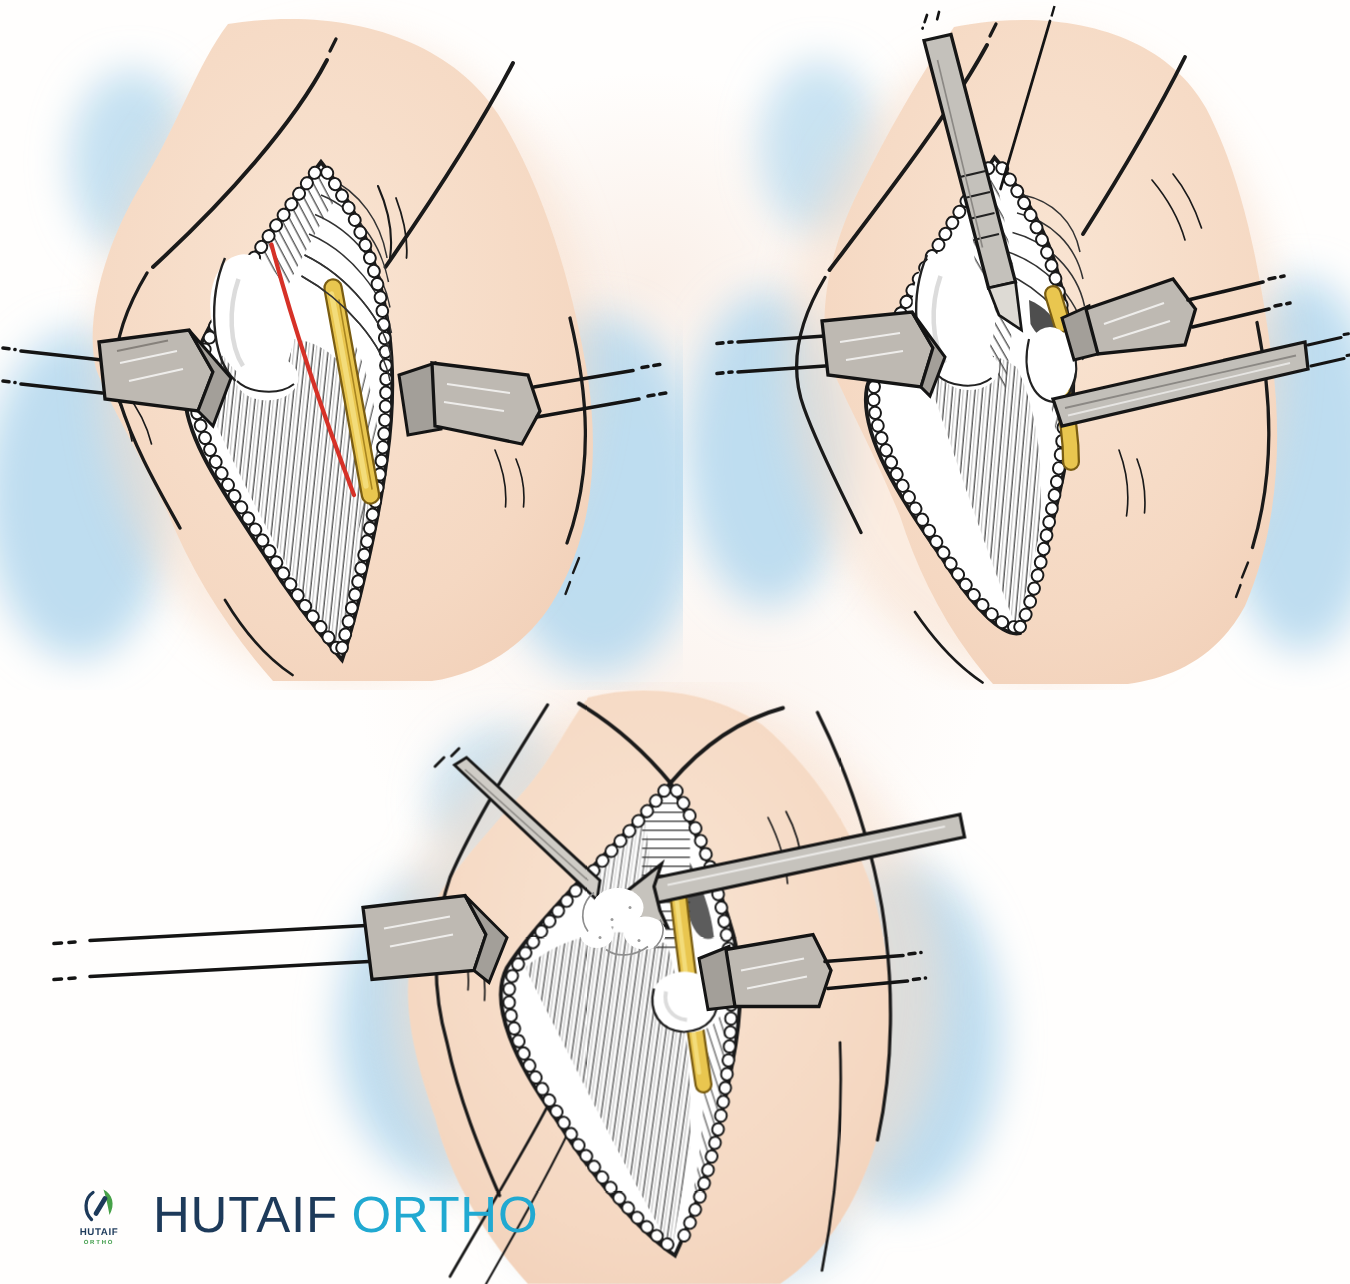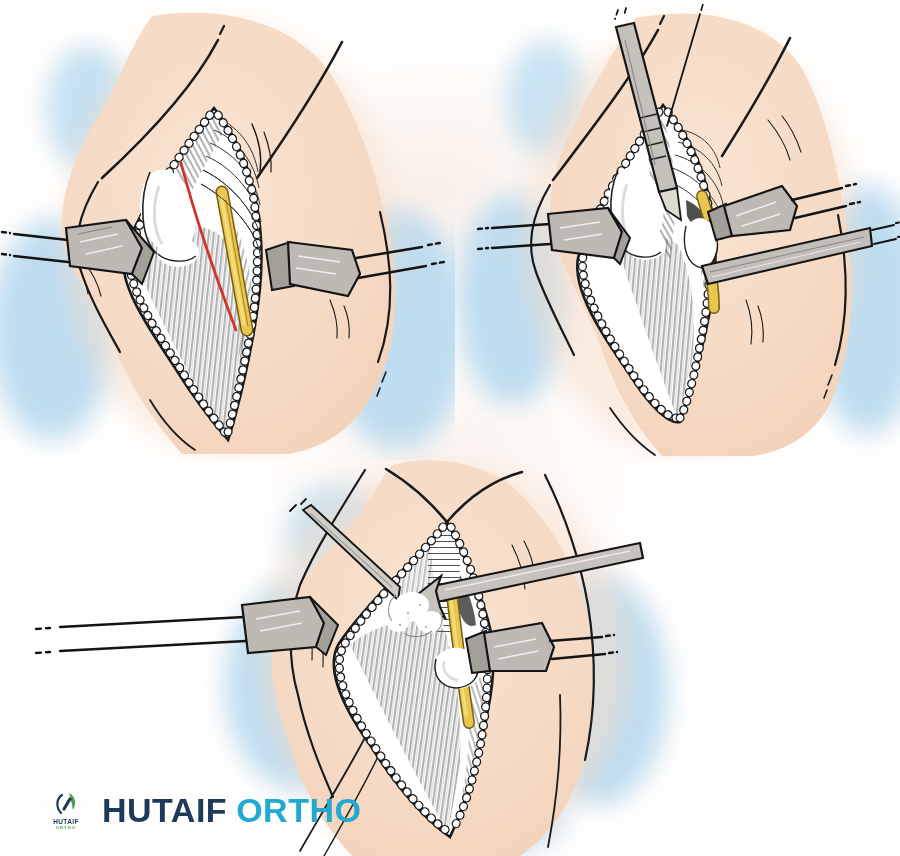--- a/index.html
+++ b/index.html
@@ -26,21 +26,21 @@
   .logo-mark{width:44px;text-align:center;margin-right:14px;}
   .logo-mark .mk-txt{
     display:block;font-size:6.5px;font-weight:bold;color:#1d3a5a;
     letter-spacing:.4px;line-height:7px;margin-top:1px;
   }
   .logo-mark .mk-sub{
     display:block;font-size:4px;font-weight:bold;color:#3f9d49;
     letter-spacing:1.2px;line-height:5px;
   }
   .wordmark{
-    font-size:34px;font-weight:bold;letter-spacing:.5px;white-space:nowrap;
+    font-size:34px;font-weight:normal;letter-spacing:.5px;white-space:nowrap;
   }
   .wm-primary{color:#1d3a5a;}
   .wm-secondary{color:#21a9d1;margin-left:9px;}
   svg{display:block;}
 </style>
 </head>
 <body>
 
 <div class="canvas">
 

